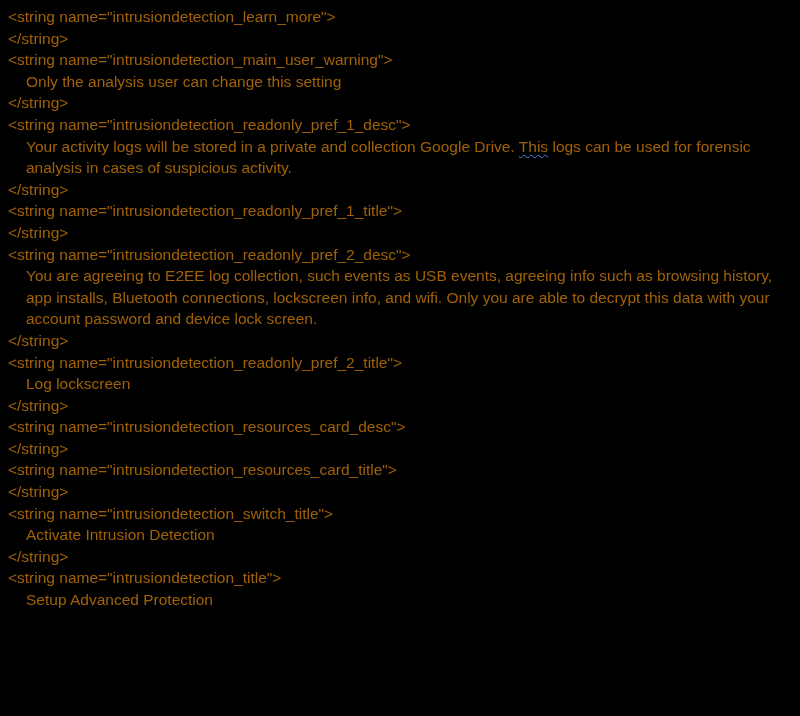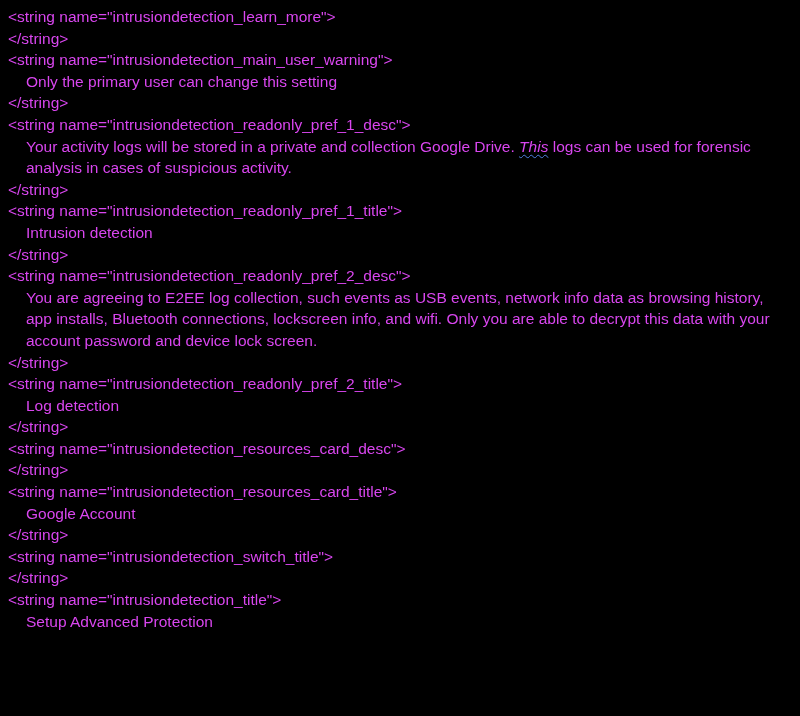--- a/index.html
+++ b/index.html
@@ -11,21 +11,21 @@
     width: 800px;
     height: 716px;
     overflow: hidden;
     font-family: "Liberation Sans", sans-serif;
   }
   #doc {
     box-sizing: border-box;
     width: 800px;
     height: 716px;
     padding: 6px 10px 0 8px;
-    color: #d946ef;
+    color: #a16207;
     font-size: 15.5px;
     line-height: 21.6px;
     background: #000000;
   }
   .entry {
     margin: 0;
   }
   .tag {
     white-space: pre-wrap;
     word-break: break-word;
@@ -35,68 +35,66 @@
     word-break: break-word;
     padding-left: 18px;
     text-indent: 0;
   }
   .misspell {
     text-decoration: underline;
     text-decoration-style: wavy;
     text-decoration-color: #4f7fe0;
     text-decoration-thickness: 1px;
     text-underline-offset: 2px;
-    font-style: italic;
   }
 </style>
 </head>
 <body>
 
 <div id="doc">
   <div id="entries">
       <div class="entry">
         <div class="tag">&lt;string name="intrusiondetection_learn_more"&gt;</div>
         <div class="tag">&lt;/string&gt;</div>
       </div>
       <div class="entry">
         <div class="tag">&lt;string name="intrusiondetection_main_user_warning"&gt;</div>
-        <div class="value">Only the primary user can change this setting</div>
+        <div class="value">Only the analysis user can change this setting</div>
         <div class="tag">&lt;/string&gt;</div>
       </div>
       <div class="entry">
         <div class="tag">&lt;string name="intrusiondetection_readonly_pref_1_desc"&gt;</div>
         <div class="value"><span>Your activity logs will be stored in a private and collection Google Drive. </span><span class="misspell">This</span><span> logs can be used for forensic analysis in cases of suspicious activity.</span></div>
         <div class="tag">&lt;/string&gt;</div>
       </div>
       <div class="entry">
         <div class="tag">&lt;string name="intrusiondetection_readonly_pref_1_title"&gt;</div>
-        <div class="value">Intrusion detection</div>
         <div class="tag">&lt;/string&gt;</div>
       </div>
       <div class="entry">
         <div class="tag">&lt;string name="intrusiondetection_readonly_pref_2_desc"&gt;</div>
-        <div class="value">You are agreeing to E2EE log collection, such events as USB events, network info data as browsing history, app installs, Bluetooth connections, lockscreen info, and wifi. Only you are able to decrypt this data with your account password and device lock screen.</div>
+        <div class="value">You are agreeing to E2EE log collection, such events as USB events, agreeing info such as browsing history, app installs, Bluetooth connections, lockscreen info, and wifi. Only you are able to decrypt this data with your account password and device lock screen.</div>
         <div class="tag">&lt;/string&gt;</div>
       </div>
       <div class="entry">
         <div class="tag">&lt;string name="intrusiondetection_readonly_pref_2_title"&gt;</div>
-        <div class="value">Log detection</div>
+        <div class="value">Log lockscreen</div>
         <div class="tag">&lt;/string&gt;</div>
       </div>
       <div class="entry">
         <div class="tag">&lt;string name="intrusiondetection_resources_card_desc"&gt;</div>
         <div class="tag">&lt;/string&gt;</div>
       </div>
       <div class="entry">
         <div class="tag">&lt;string name="intrusiondetection_resources_card_title"&gt;</div>
-        <div class="value">Google Account</div>
         <div class="tag">&lt;/string&gt;</div>
       </div>
       <div class="entry">
         <div class="tag">&lt;string name="intrusiondetection_switch_title"&gt;</div>
+        <div class="value">Activate Intrusion Detection</div>
         <div class="tag">&lt;/string&gt;</div>
       </div>
       <div class="entry">
         <div class="tag">&lt;string name="intrusiondetection_title"&gt;</div>
         <div class="value">Setup Advanced Protection</div>
       </div>
     </div>
 
 </div>
 

